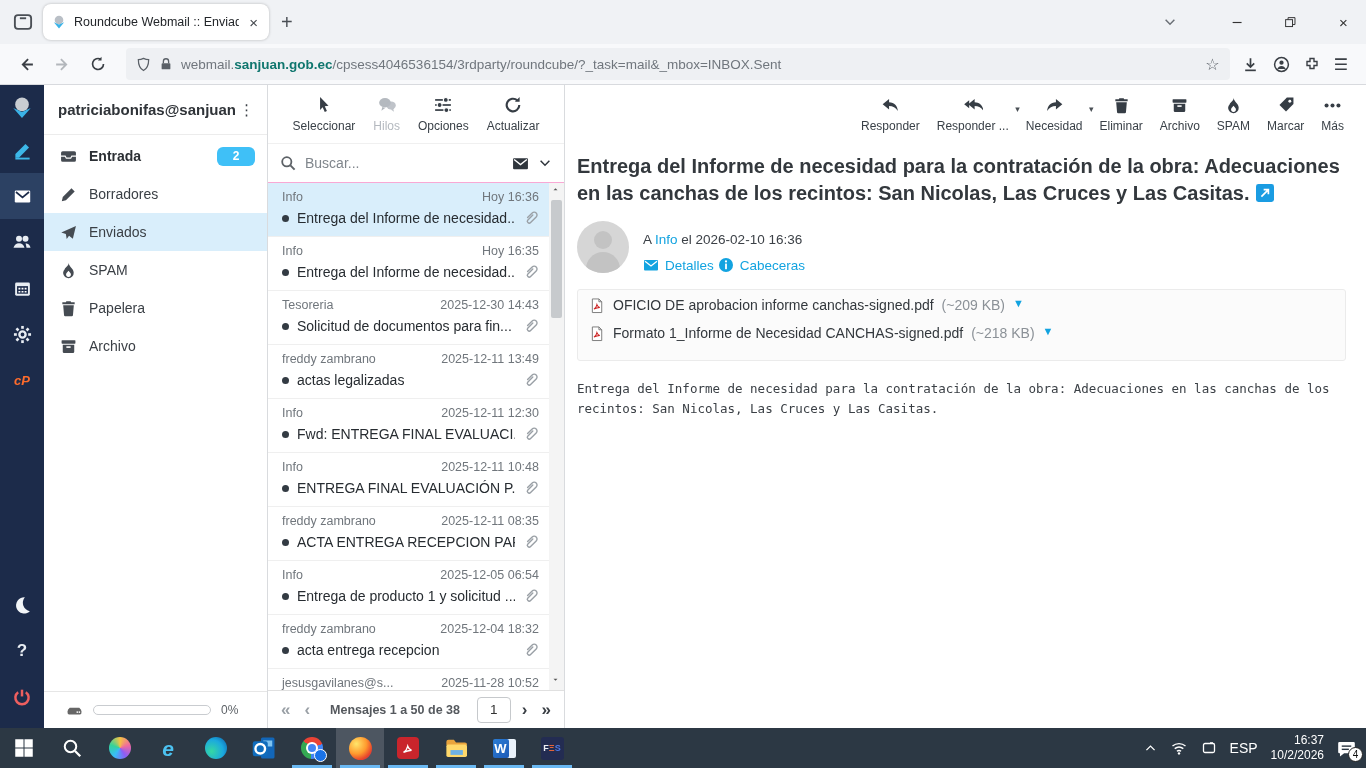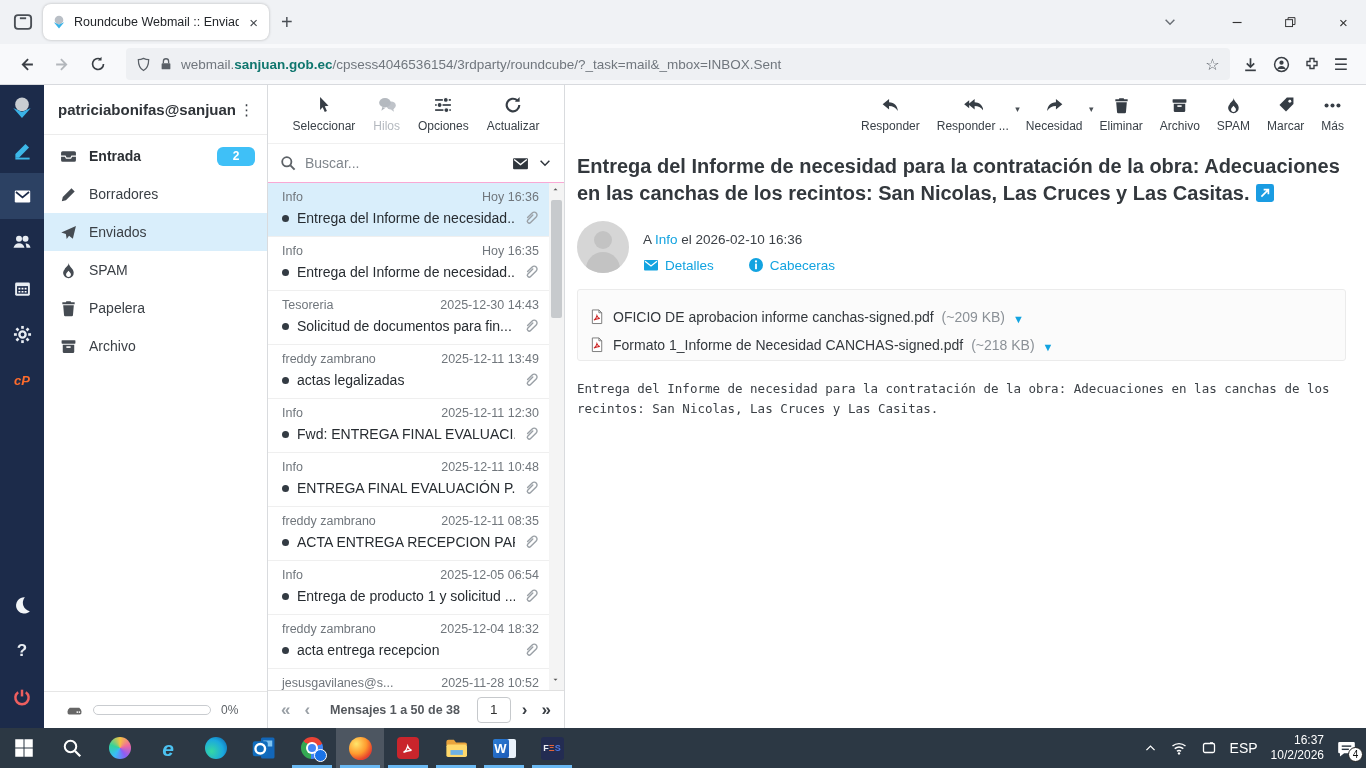--- a/index.html
+++ b/index.html
@@ -93,24 +93,24 @@
   .mail-scroll { flex:1; overflow:hidden; padding:10px 20px 0 12px; }
   .subject { font-size:20px; font-weight:bold; color:#33383d; line-height:1.35; max-width:775px; }
   .extlink { display:inline-block; vertical-align:-2px; margin-left:6px; }
   .metarow { display:flex; gap:14px; margin-top:14px; align-items:flex-end; }
   .avatar { width:52px; height:52px; border-radius:50%; background:#d6d6d6; position:relative; overflow:hidden; flex:0 0 auto; }
   .avatar::before { content:""; position:absolute; width:18px; height:18px; border-radius:50%; background:#c3c3c3; left:17px; top:10px; }
   .avatar::after { content:""; position:absolute; width:34px; height:22px; border-radius:17px 17px 0 0; background:#c3c3c3; left:9px; top:31px; }
   .meta-lines { padding-top:3px; }
   .meta1 { font-size:13.5px; color:#3c4147; }
   .meta1 a, .bluelink { color:#12a3e0; text-decoration:none; }
-  .meta2 { display:flex; gap:34px; margin-top:10px; align-items:center; }
+  .meta2 { display:flex; gap:4px; margin-top:10px; align-items:center; }
   .metabtn { display:flex; align-items:center; gap:6px; font-size:13.5px; color:#12a3e0; }
   .attachbox { margin-top:16px; border:1px solid #ebebeb; background:#fbfbfb; border-radius:3px; padding:7px 12px; max-width:985px; }
-  .attach { display:flex; align-items:flex-end; gap:8px; height:28px; }
+  .attach { display:flex; align-items:flex-start; gap:8px; height:28px; }
   .aname { font-size:14px; color:#33383d; }
   .asize { font-size:14px; color:#8b9197; }
   .acaret { color:#12a3e0; font-size:11px; }
   .mailbody { margin-top:18px; font-family:"DejaVu Sans Mono","Liberation Mono",monospace; font-size:12.5px; color:#3b4046; line-height:1.6; max-width:760px; }
 
   
   .taskbar { height:40px; background:#2c3844; display:flex; align-items:stretch; flex:0 0 auto; position:relative; }
   .tb-app { width:48px; display:flex; align-items:center; justify-content:center; position:relative; }
   .tb-app.focus { background:#4d5661; }
   .tb-app.run::after { content:""; position:absolute; bottom:0; left:4px; right:4px; height:3px; background:#6ab8f2; }

